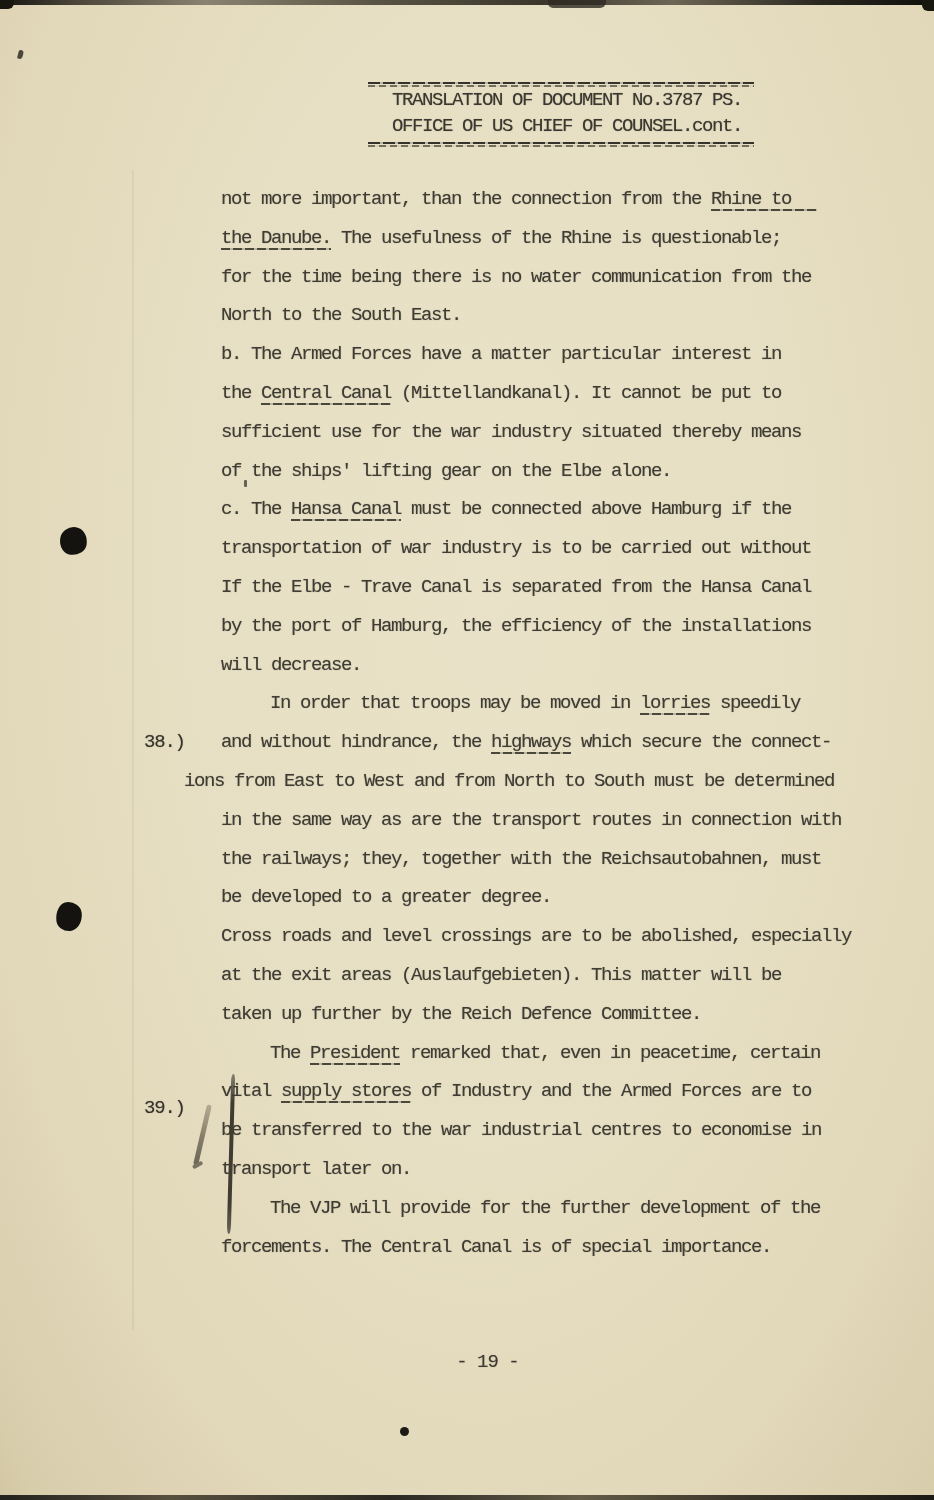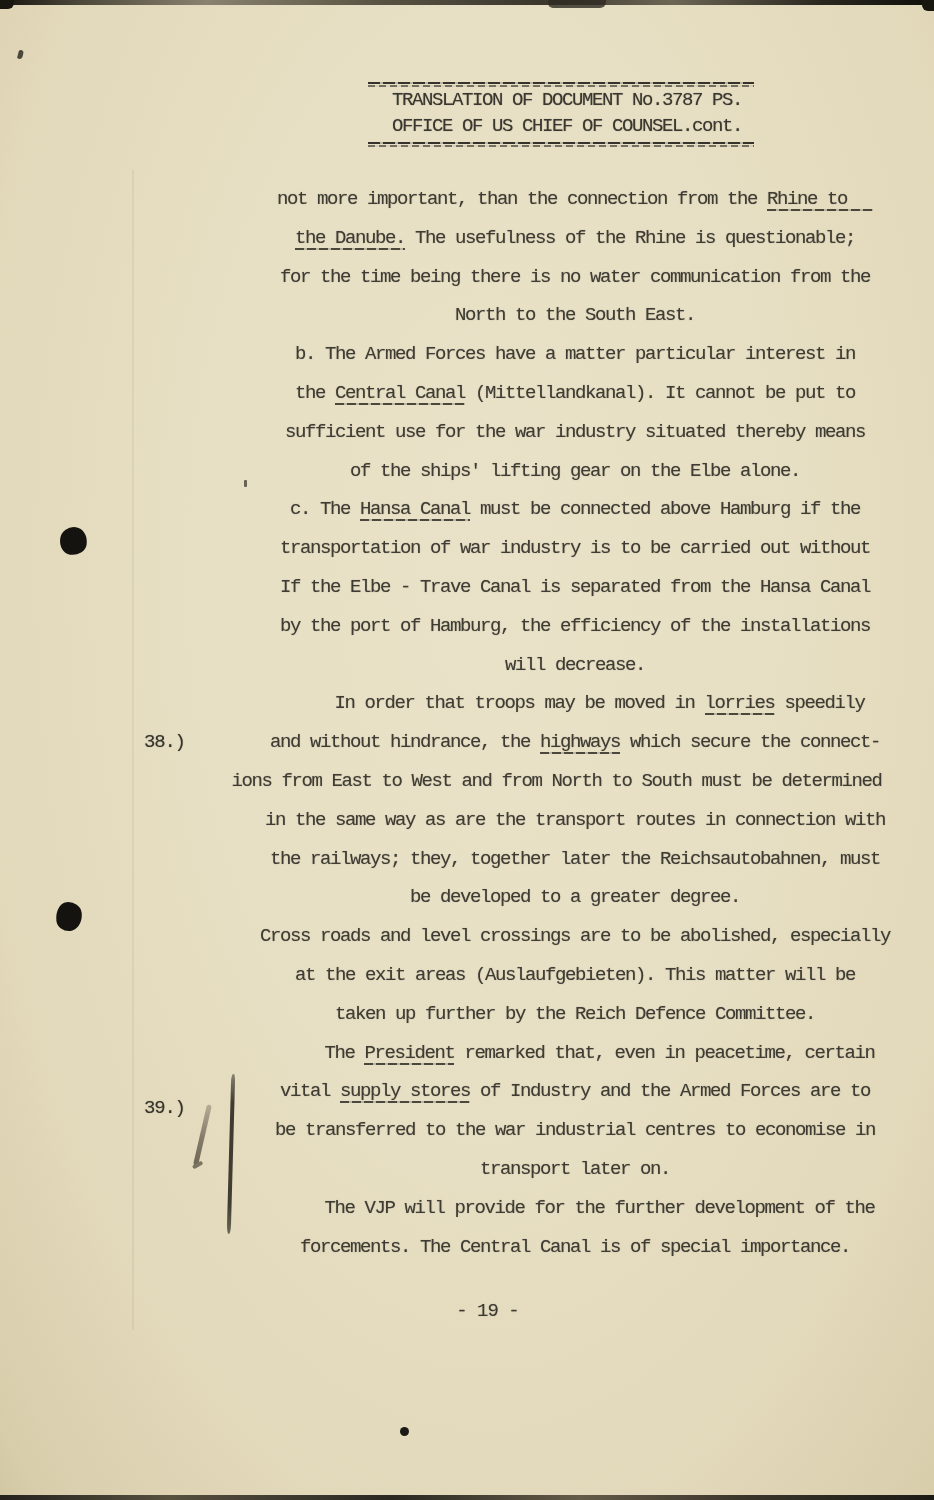--- a/index.html
+++ b/index.html
@@ -30,21 +30,21 @@
       repeating-linear-gradient(90deg, rgba(38,36,30,.6) 0 7px, rgba(38,36,30,.08) 7px 11px) 0 3px/100% 2px no-repeat;}
   .rule-bottom{margin-top:3px;}
   .hline{
     padding-left:24px;
     font-size:19px;letter-spacing:-1.4px;line-height:26px;
     white-space:nowrap;
     color:rgba(48,46,39,.9);
     text-shadow:0 0 1px rgba(48,46,39,.5);}
 
   
-  .body{position:absolute;left:245px;top:180px;width:660px;text-align:center;}
+  .body{position:absolute;left:221px;top:180px;width:660px;}
   .line{
     font-size:19px;letter-spacing:-1.4px;line-height:38.8px;height:38.8px;
     white-space:nowrap;
     color:rgba(49,47,40,.88);
     text-shadow:0 0 1px rgba(49,47,40,.45);}
   .line.indent{padding-left:49px;}
   .line.outdent{margin-left:-37px;}
   .u{
     background-image:repeating-linear-gradient(90deg, rgba(35,33,27,.8) 0 9px, rgba(35,33,27,.22) 9px 12px);
     background-size:100% 2px;background-position:0 96%;background-repeat:no-repeat;
@@ -53,21 +53,21 @@
 
   .seclabel{
     position:absolute;left:144px;
     font-size:19px;letter-spacing:-1.2px;line-height:38.8px;
     color:rgba(45,43,36,.92);text-shadow:0 0 1px rgba(45,43,36,.5);
     white-space:nowrap;}
   #label-38{top:723px;}
   #label-39{top:1072px;margin-top:17px;}
 
   .footer{
-    position:absolute;left:380px;top:1292px;width:215px;
+    position:absolute;left:380px;top:1343px;width:215px;
     text-align:center;
     font-size:19px;letter-spacing:-1px;line-height:38.8px;
     color:rgba(49,47,40,.9);text-shadow:0 0 1px rgba(49,47,40,.45);}
 
   
   .ink-blot{position:absolute;background:#141310;}
   .blot-1{left:60px;top:527px;width:27px;height:28px;border-radius:52% 48% 56% 44%/48% 56% 44% 52%;transform:rotate(8deg);}
   .blot-2{left:56px;top:902px;width:26px;height:29px;border-radius:46% 54% 50% 50%/60% 42% 58% 40%;transform:rotate(-6deg);}
   .footer-dot{position:absolute;left:400px;top:1427px;width:9px;height:9px;border-radius:50%;background:#1b1a16;}
   .stray-comma{position:absolute;left:18px;top:50px;width:5px;height:9px;background:#4a463c;border-radius:2px 3px 3px 1px;transform:rotate(14deg);}
@@ -116,21 +116,21 @@
       <div class="line"><span class="">of the ships' lifting gear on the Elbe alone.</span></div>
       <div class="line"><span class="">c. The </span><span class="u">Hansa Canal</span><span class=""> must be connected above Hamburg if the</span></div>
       <div class="line"><span class="">transportation of war industry is to be carried out without</span></div>
       <div class="line"><span class="">If the Elbe - Trave Canal is separated from the Hansa Canal</span></div>
       <div class="line"><span class="">by the port of Hamburg, the efficiency of the installations</span></div>
       <div class="line"><span class="">will decrease.</span></div>
       <div class="line indent"><span class="">In order that troops may be moved in </span><span class="u">lorries</span><span class=""> speedily</span></div>
       <div class="line"><span class="">and without hindrance, the </span><span class="u">highways</span><span class=""> which secure the connect-</span></div>
       <div class="line outdent"><span class="">ions from East to West and from North to South must be determined</span></div>
       <div class="line"><span class="">in the same way as are the transport routes in connection with</span></div>
-      <div class="line"><span class="">the railways; they, together later the Reichsautobahnen, must</span></div>
+      <div class="line"><span class="">the railways; they, together with the Reichsautobahnen, must</span></div>
       <div class="line"><span class="">be developed to a greater degree.</span></div>
       <div class="line"><span class="">Cross roads and level crossings are to be abolished, especially</span></div>
       <div class="line"><span class="">at the exit areas (Auslaufgebieten). This matter will be</span></div>
       <div class="line"><span class="">taken up further by the Reich Defence Committee.</span></div>
       <div class="line indent"><span class="">The </span><span class="u">President</span><span class=""> remarked that, even in peacetime, certain</span></div>
       <div class="line"><span class="">vital </span><span class="u">supply stores</span><span class=""> of Industry and the Armed Forces are to</span></div>
       <div class="line"><span class="">be transferred to the war industrial centres to economise in</span></div>
       <div class="line"><span class="">transport later on.</span></div>
       <div class="line indent"><span class="">The VJP will provide for the further development of the</span></div>
       <div class="line"><span class="">forcements. The Central Canal is of special importance.</span></div>

